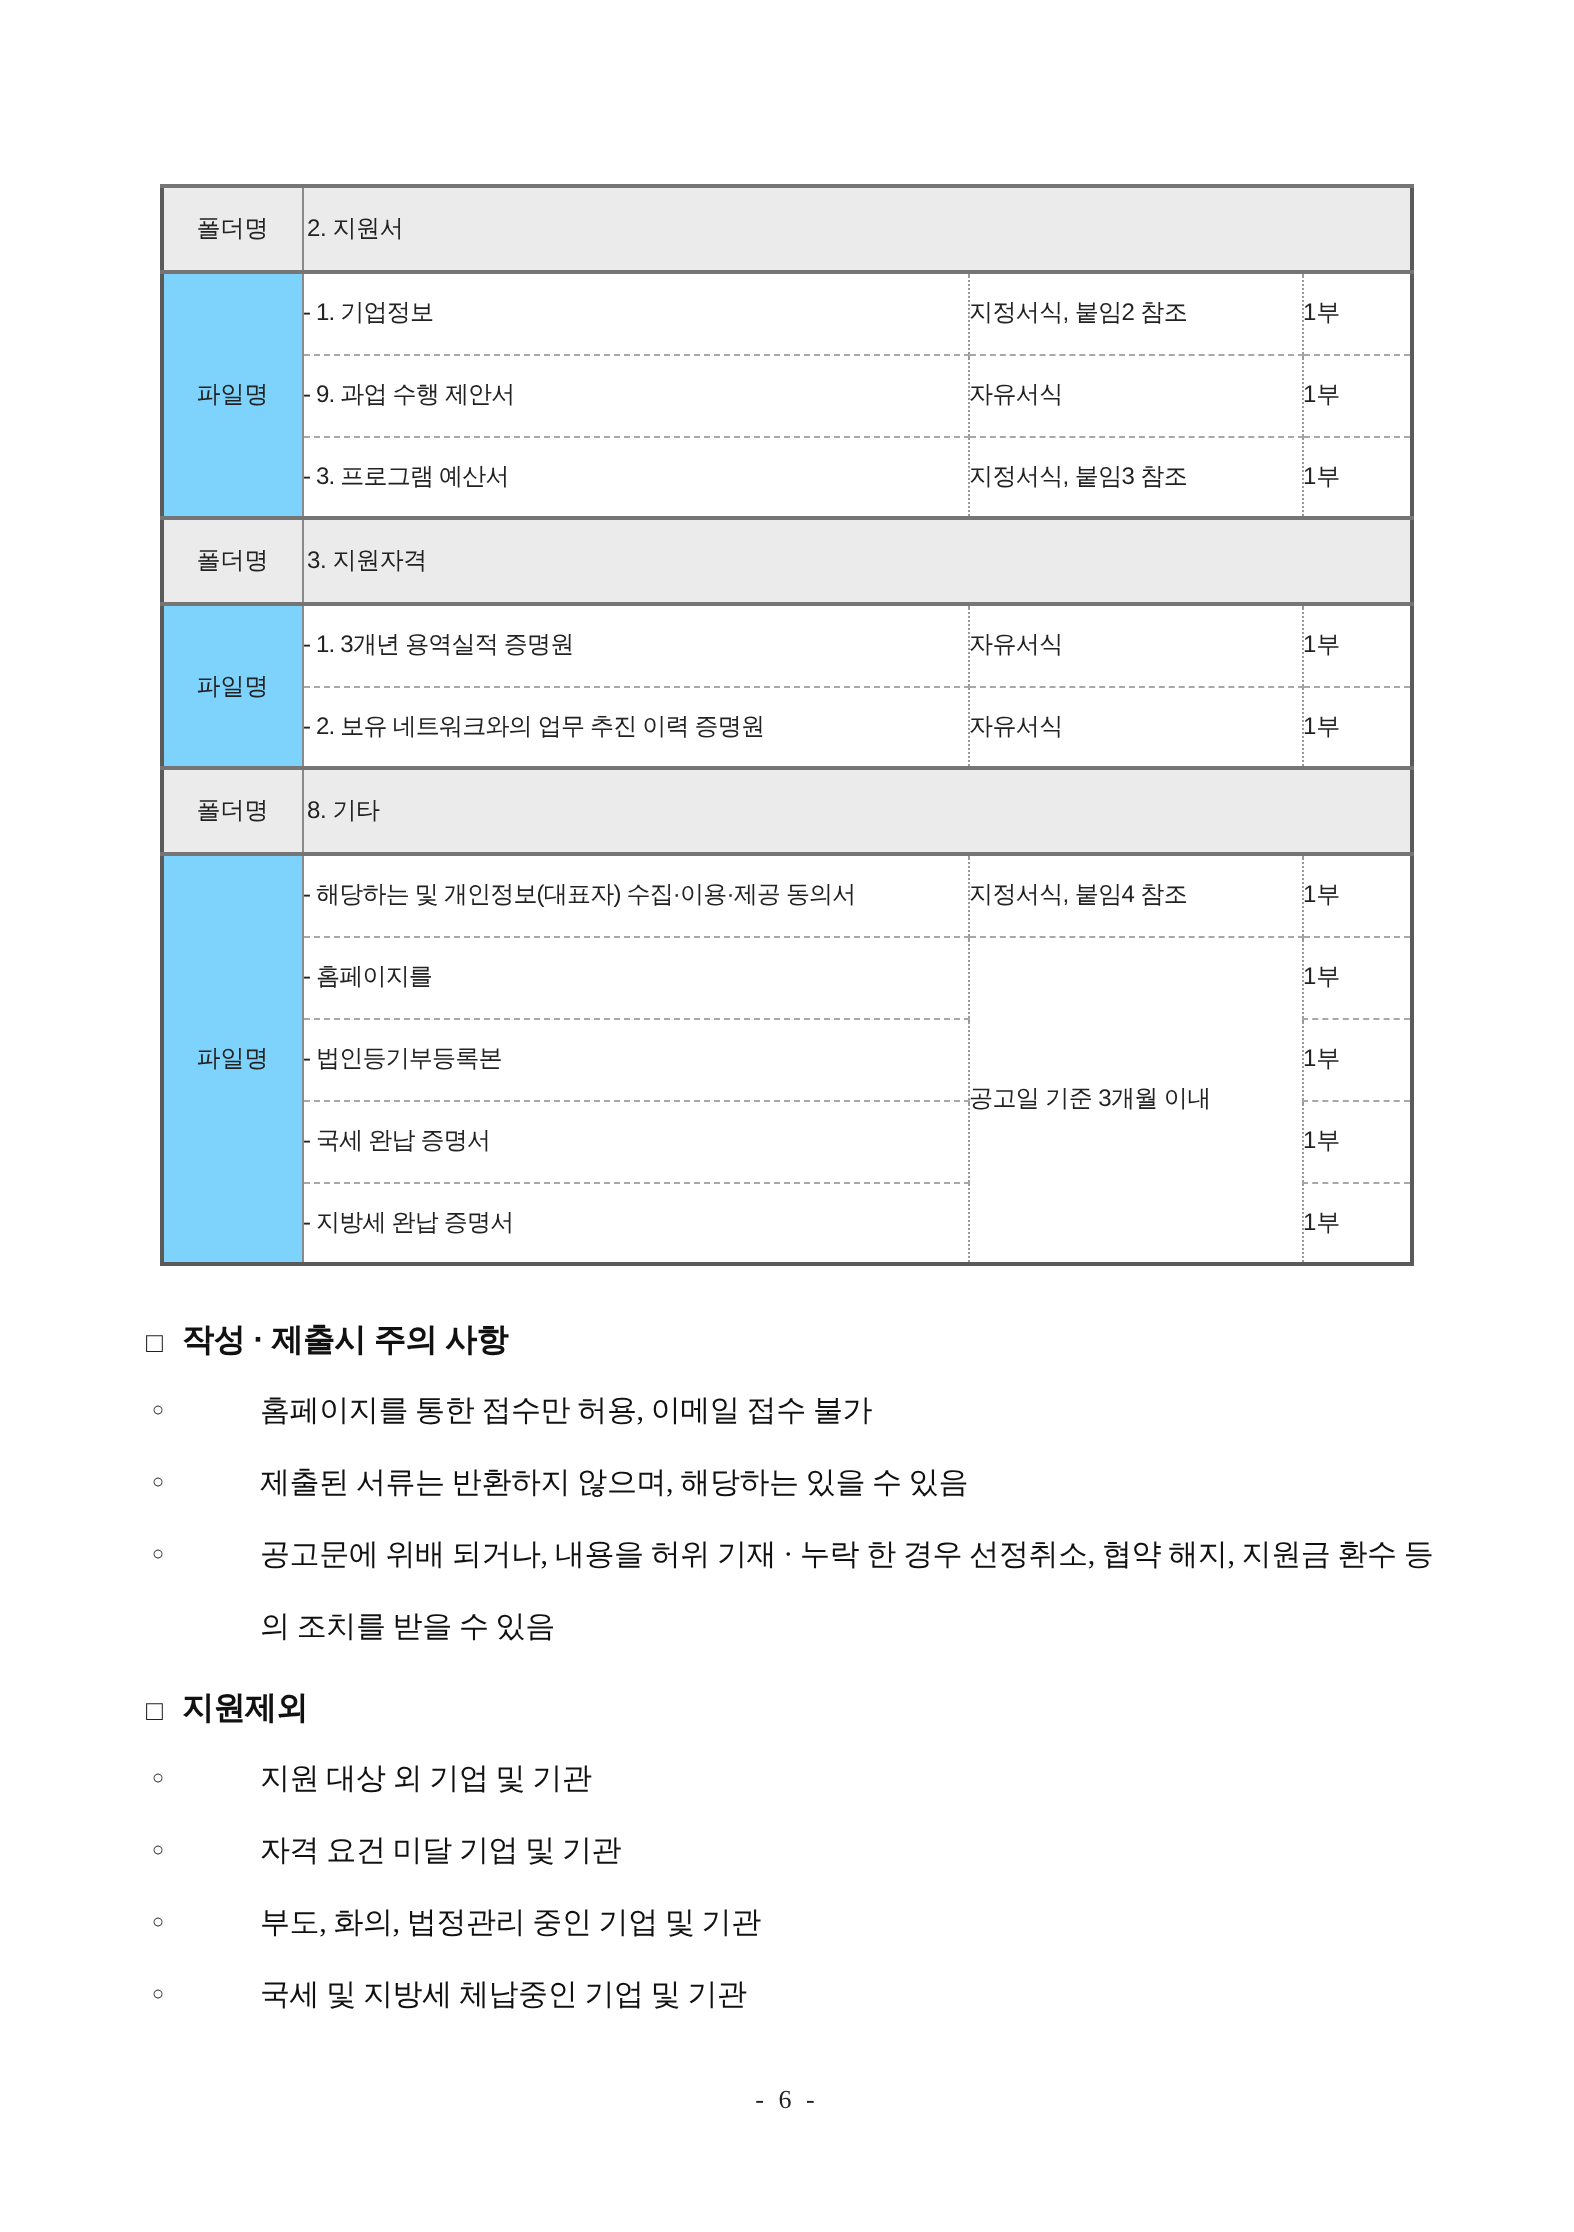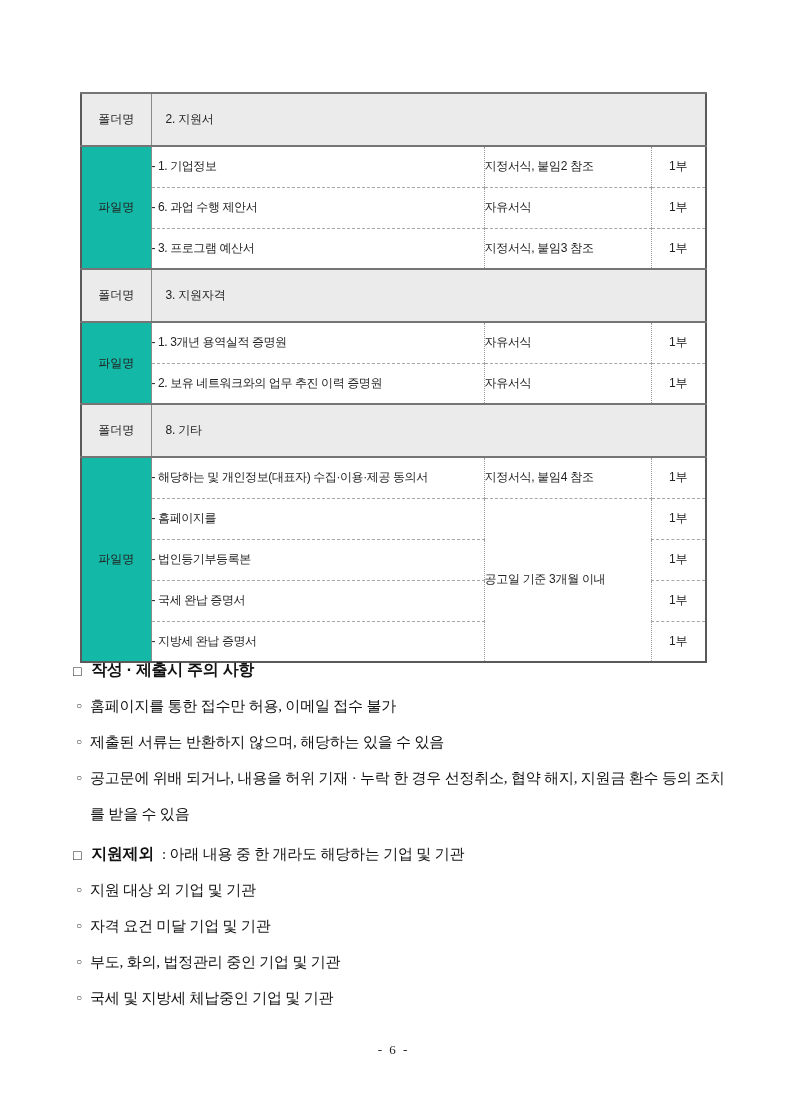--- a/index.html
+++ b/index.html
@@ -20,52 +20,51 @@
     table-layout: fixed;
     border: 2px solid #5a5a5a;
     font-family: "Liberation Sans", sans-serif;
   }
   .doc-table td {
     font-size: 12px;
     color: #222222;
     vertical-align: middle;
     overflow: hidden;
   }
-  tr.folder-row { height: 53px; }
+  tr.folder-row { height: 43px; }
   tr.folder-row td {
     background: #ebebeb;
     border-top: 2px solid #757575;
     border-bottom: 2px solid #757575;
   }
   tr.file-row { height: 41px; }
   .col-label {
     text-align: center;
     border-right: 1px solid #8a8a8a;
   }
-  .file-label { background: #14b8a6; }
+  .file-label { background: #7dd3fc; }
   .folder-name {
     text-align: left;
-    padding-left: 14px;
+    padding-left: 2px;
     letter-spacing: -0.2px;
   }
   .fname {
     text-align: left;
     white-space: nowrap;
     letter-spacing: -0.4px;
     border-bottom: 1px dashed #a8a8a8;
   }
   .fmt {
     text-align: left;
     letter-spacing: -0.3px;
     border-left: 1px dotted #9a9a9a;
     border-right: 1px dotted #9a9a9a;
     border-bottom: 1px dashed #a8a8a8;
   }
   .cnt {
-    text-align: center;
     border-bottom: 1px dashed #a8a8a8;
   }
   .merged-fmt { border-bottom: none; }
 
   
   .text-block {
     position: absolute;
     left: 70px;
     width: 660px;
   }
@@ -100,21 +99,21 @@
     color: #111111;
     letter-spacing: -0.2px;
   }
   .circle-bullet {
     flex: 0 0 20px;
     padding-left: 6px;
     font-size: 10px;
     line-height: 36px;
     color: #333333;
   }
-  .bullet-text { flex: 1; }
+  .bullet-text { flex: 1; margin-left: 40px; }
 
   
   .page-footer {
     position: absolute;
     left: 0;
     top: 1042px;
     width: 100%;
     text-align: center;
     font-family: "Liberation Serif", serif;
     font-size: 13px;
@@ -138,21 +137,21 @@
     <td class="col-label">폴더명</td>
     <td class="folder-name" colspan="3">2. 지원서</td>
   </tr>
   <tr class="file-row">
     <td class="col-label file-label" rowspan="3">파일명</td>
     <td class="fname">- 1. 기업정보</td>
     <td class="fmt">지정서식, 붙임2 참조</td>
     <td class="cnt">1부</td>
   </tr>
   <tr class="file-row">
-    <td class="fname">- 6. 과업 수행 제안서</td>
+    <td class="fname">- 9. 과업 수행 제안서</td>
     <td class="fmt">자유서식</td>
     <td class="cnt">1부</td>
   </tr>
   <tr class="file-row">
     <td class="fname">- 3. 프로그램 예산서</td>
     <td class="fmt">지정서식, 붙임3 참조</td>
     <td class="cnt">1부</td>
   </tr>
 
   <tr class="folder-row">
@@ -217,21 +216,20 @@
   <div class="bullet-item">
     <span class="circle-bullet">○</span>
     <div class="bullet-text">공고문에 위배 되거나, 내용을 허위 기재 · 누락 한 경우 선정취소, 협약 해지, 지원금 환수 등의 조치를 받을 수 있음</div>
   </div>
 </div>
 
 <div class="text-block" style="top:844px">
   <div class="block-heading">
     <span class="square-marker">□</span>
     <span>지원제외</span>
-    <span class="heading-desc">: 아래 내용 중 한 개라도 해당하는 기업 및 기관</span>
   </div>
   <div class="bullet-item">
     <span class="circle-bullet">○</span>
     <div class="bullet-text">지원 대상 외 기업 및 기관</div>
   </div>
   <div class="bullet-item">
     <span class="circle-bullet">○</span>
     <div class="bullet-text">자격 요건 미달 기업 및 기관</div>
   </div>
   <div class="bullet-item">

